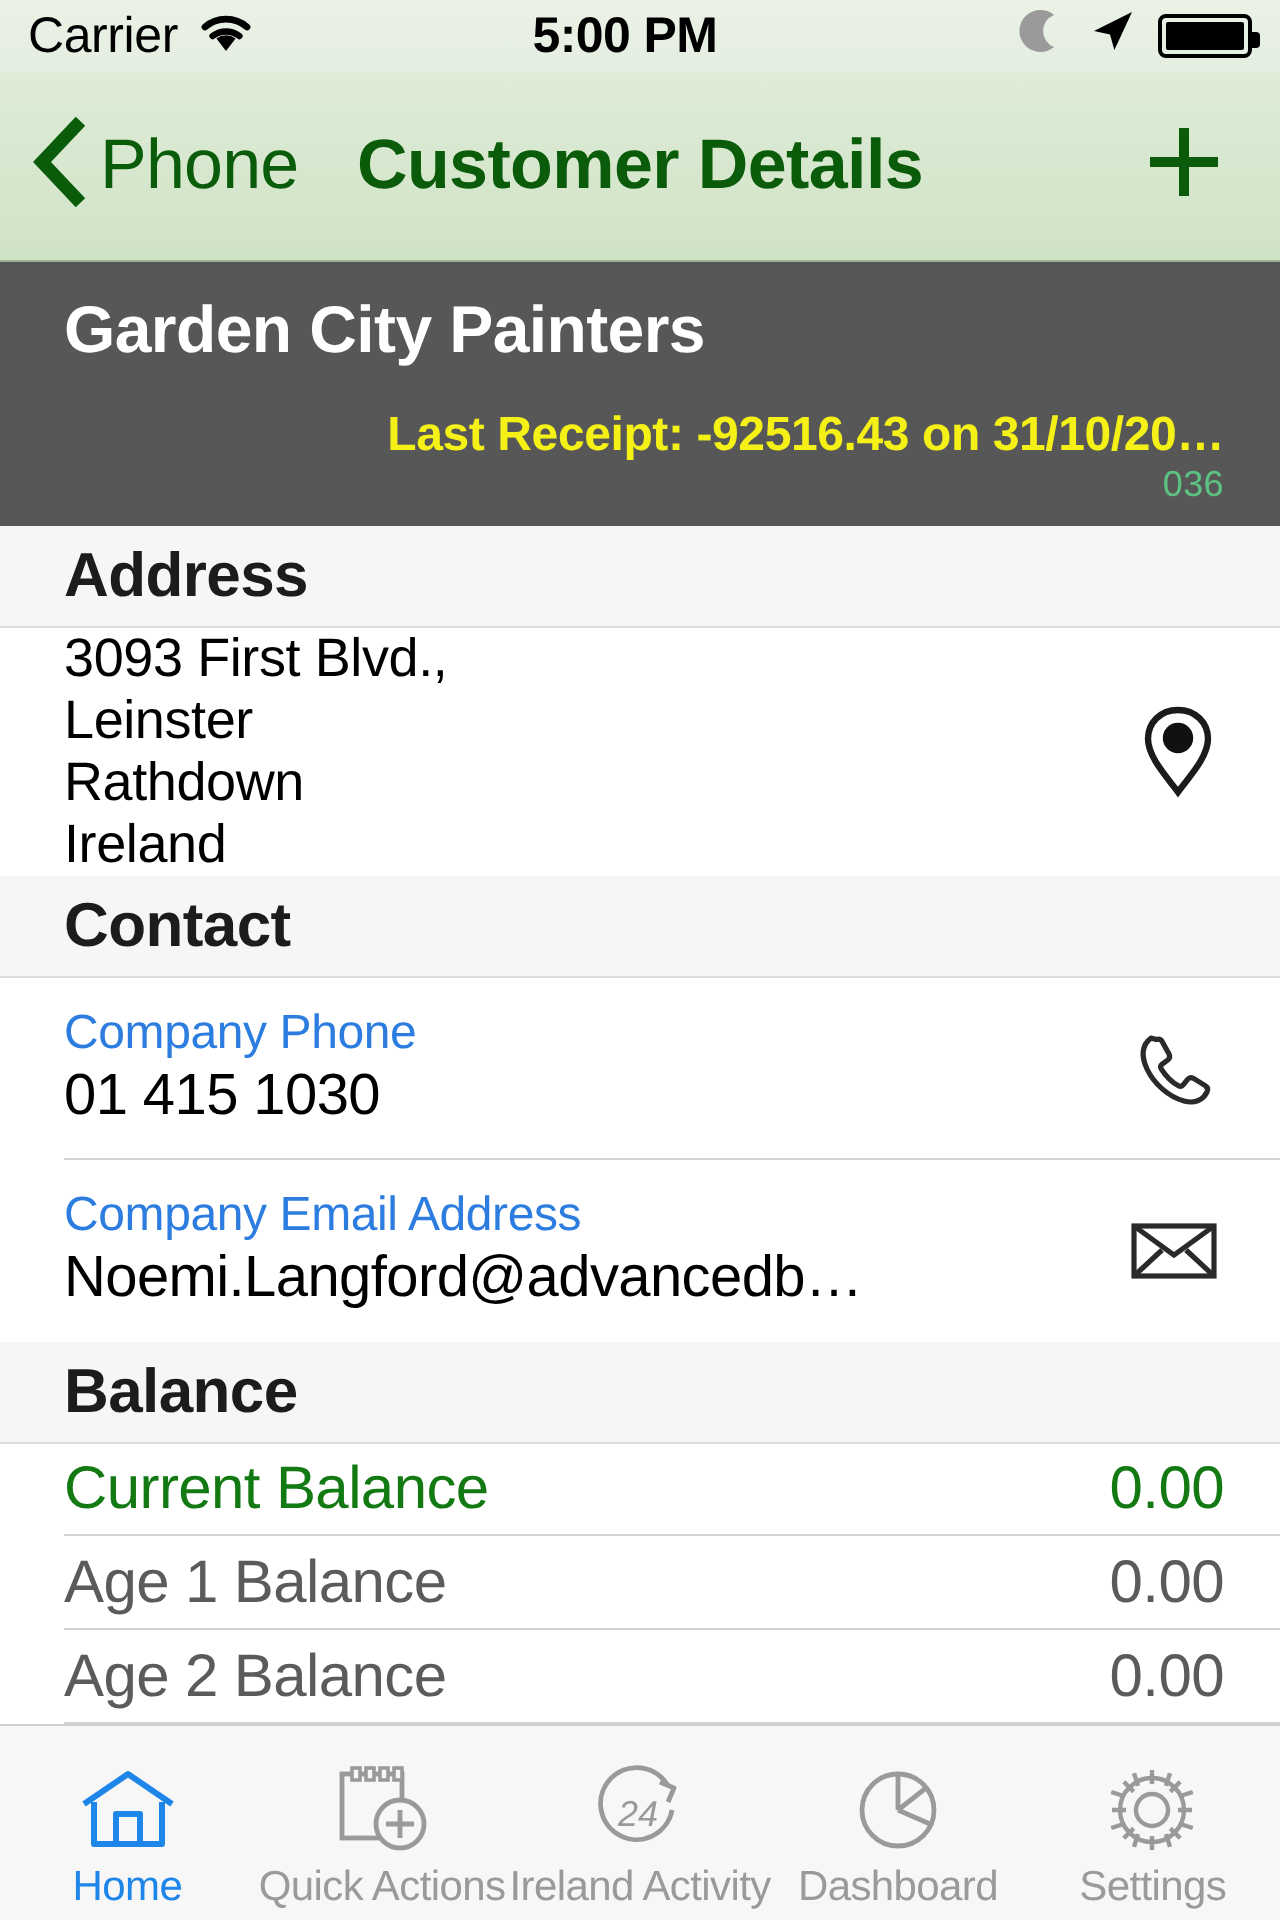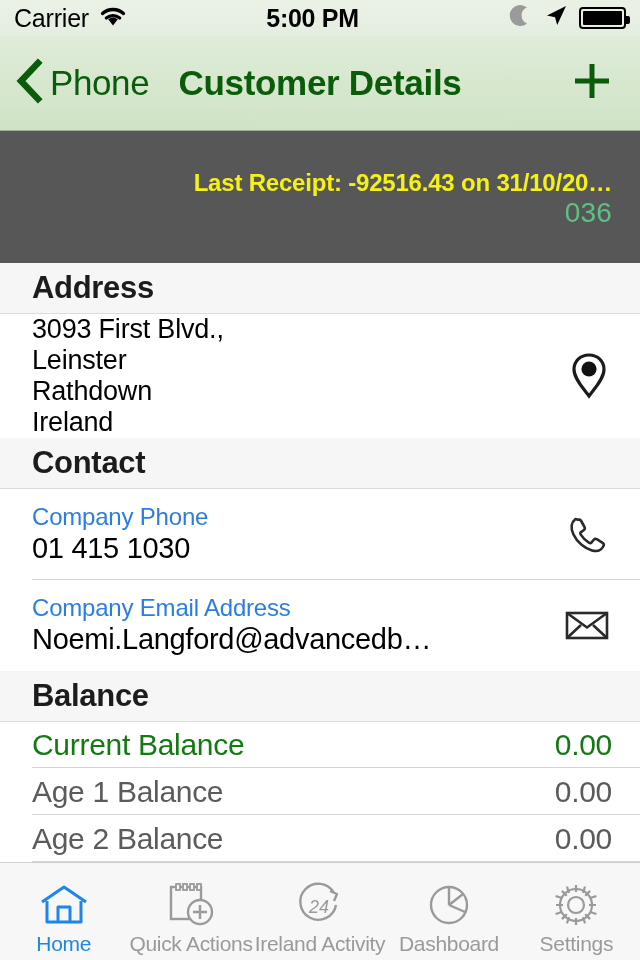--- a/index.html
+++ b/index.html
@@ -68,21 +68,21 @@
   .cust-name {
     font-size:33px; font-weight:bold; color:#ffffff;
     letter-spacing:-.3px; margin-bottom:20px;
   }
   .cust-sub { display:flex; align-items:flex-end;flex-direction:column; }
   .cust-receipt {
     font-size:24px; font-weight:bold; color:#f5f117; letter-spacing:-.2px;
     white-space:nowrap; overflow:hidden;
   }
   .cust-code {
-    margin-left:auto; font-size:28px; color:#5cc183; letter-spacing:.2px;
+    margin-left:auto; font-size:18px; color:#5cc183; letter-spacing:.2px;
   }
 
   
   .section-header {
     background:#f6f6f6; border-bottom:1px solid #dcdcdc;
     padding:7px 0 7px 32px;
     font-size:31px; font-weight:bold; color:#1c1c1c; letter-spacing:-.3px;
   }
   .row {
     background:#fff; display:flex; align-items:center;
@@ -175,20 +175,21 @@
     <div class="nav-add">
       <span>
         <svg width="48" height="48" viewBox="0 0 48 48">
           <path d="M24 7 L24 41 M7 24 L41 24" stroke="#0a5c0a" stroke-width="5" stroke-linecap="butt"></path>
         </svg>
       </span>
     </div>
   </div>
 
   <div class="cust-header">
+    <div class="cust-name">Garden City Painters</div>
     <div class="cust-sub">
       <span class="cust-receipt">Last Receipt: -92516.43 on 31/10/20…</span>
       <span class="cust-code">036</span>
     </div>
   </div>
 
   <div class="section-header">Address</div>
   <div class="row addr-row">
     <div class="row-body">
       <div class="addr-lines">

